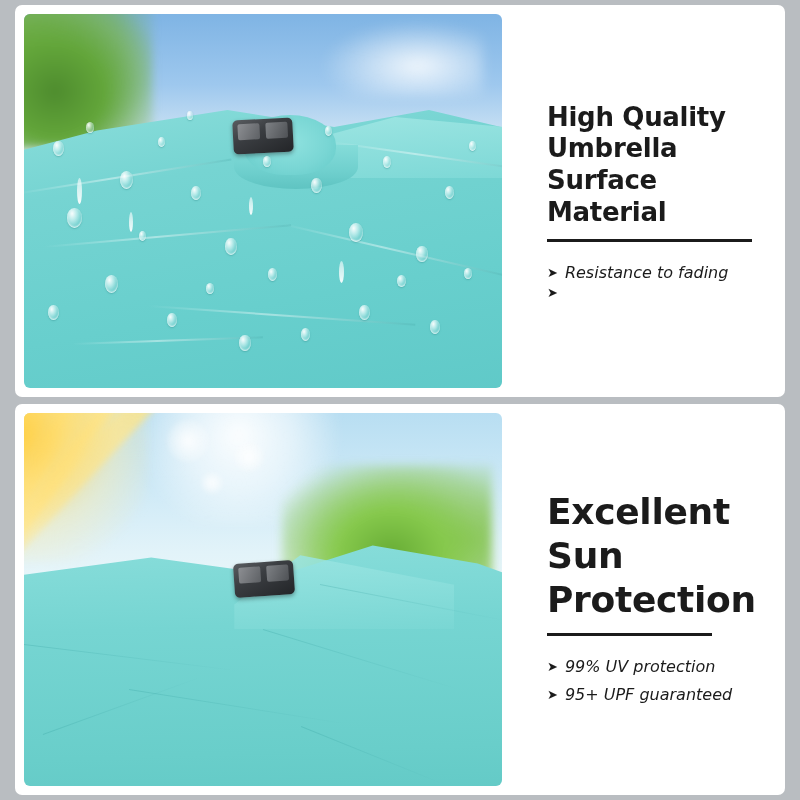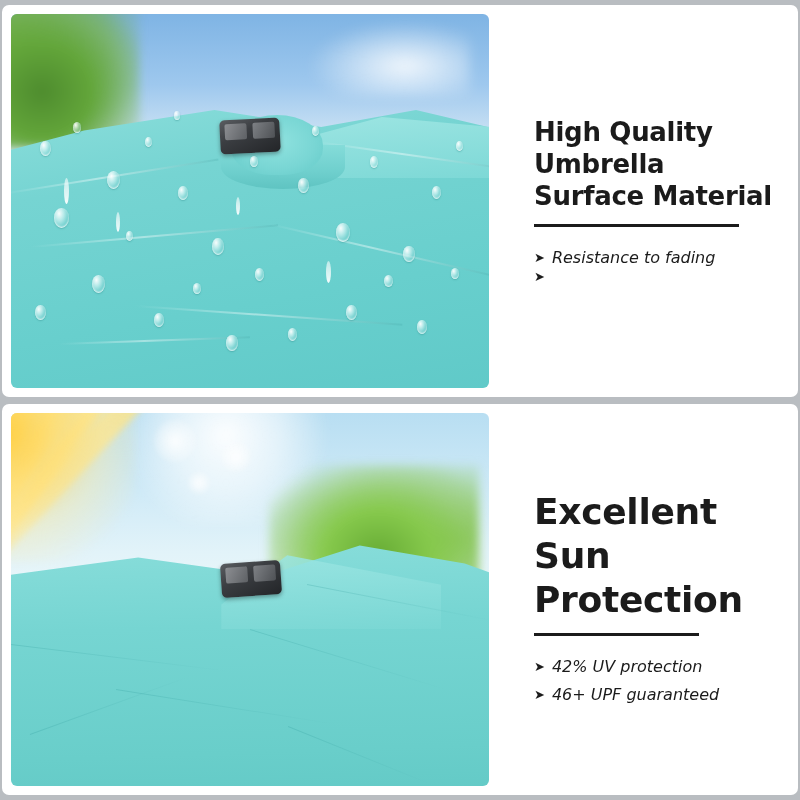--- a/index.html
+++ b/index.html
@@ -9,21 +9,21 @@
     width:800px; height:800px;
     background:#b9bdc1;
     font-family:"Liberation Sans", sans-serif;
     overflow:hidden;
   }
 
   .infographic {
     position:relative;
     width:800px; height:800px;
     background:#b9bdc1;
-    padding:5px 2px;
+    padding:5px 15px;
     display:flex;
     flex-direction:column;
     gap:7px;
   }
 
   
   .panel {
     position:relative;
     flex:1 1 0;
     background:#ffffff;
@@ -353,23 +353,23 @@
       </div>
     </div>
 
     <div class="text-wrap">
       <h2 class="headline headline-2">Excellent Sun
 Protection</h2>
       <div class="rule short"></div>
       <ul class="bullets">
         <li class="bullet">
           <span class="arrow-icon">➤</span>
-          <span class="bullet-label">42% UV protection</span>
+          <span class="bullet-label">99% UV protection</span>
         </li>
         <li class="bullet">
           <span class="arrow-icon">➤</span>
-          <span class="bullet-label">46+ UPF guaranteed</span>
+          <span class="bullet-label">95+ UPF guaranteed</span>
         </li>
       </ul>
     </div>
   </section>
 
 </div>
 
 </body></html>

